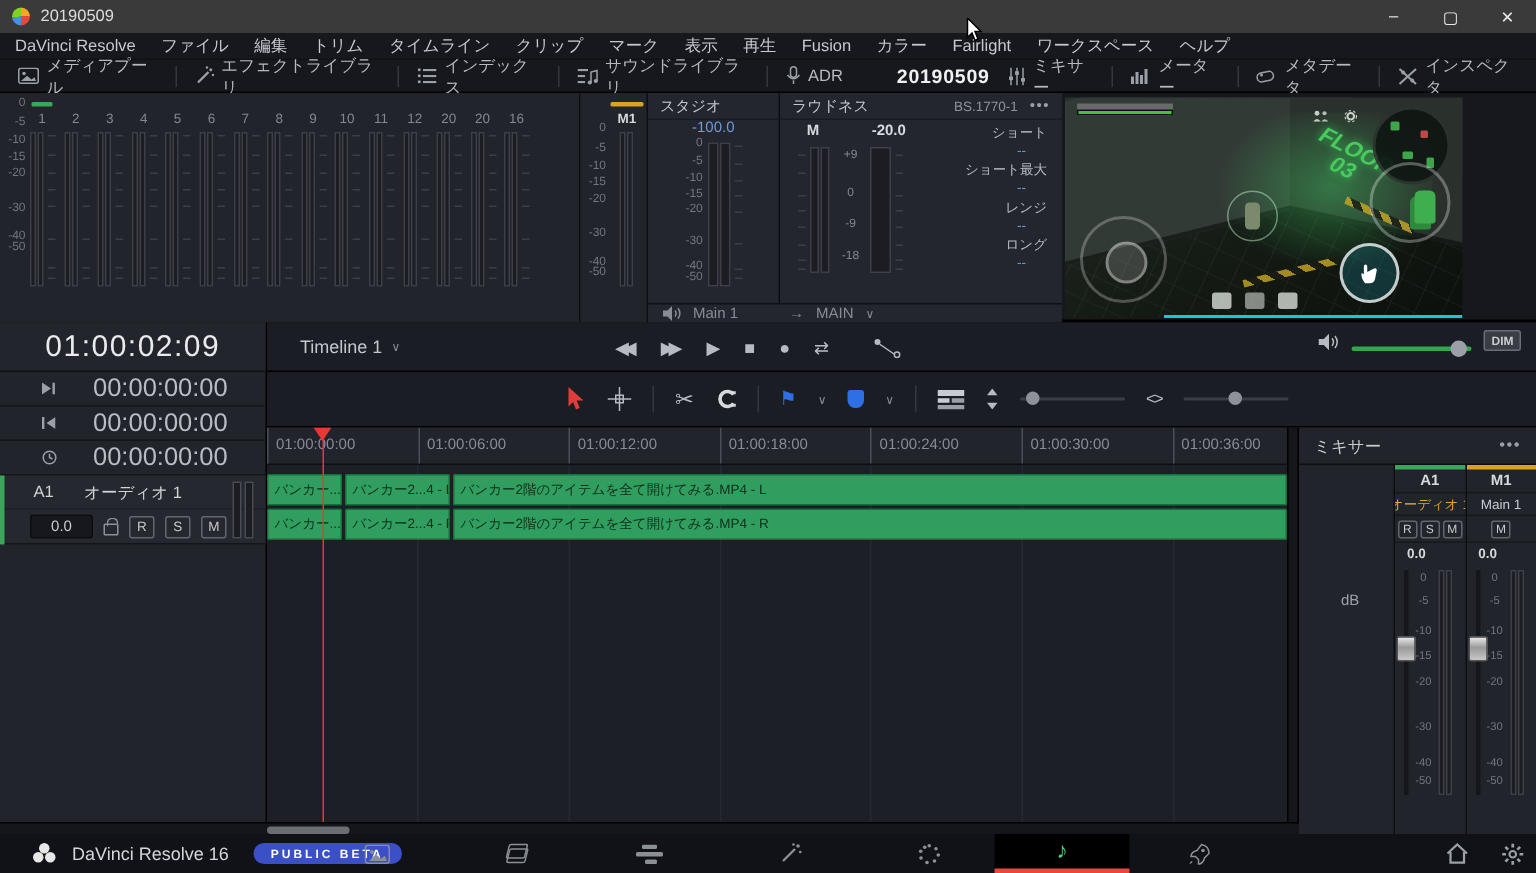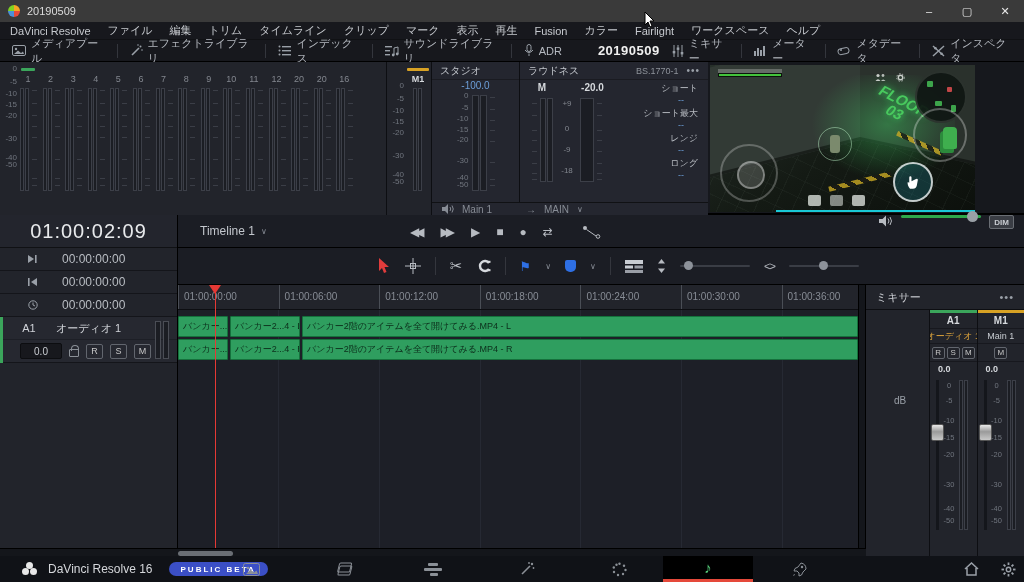--- a/index.html
+++ b/index.html
@@ -107,40 +107,40 @@
   .v-hazard{position:absolute;left:118px;bottom:28px;width:64px;height:5px;background:repeating-linear-gradient(45deg,#c8a823 0 5px,#1c1c14 5px 10px);transform:rotate(-14deg);opacity:.8;}
   .v-hazard2{position:absolute;right:30px;top:76px;width:50px;height:5px;background:repeating-linear-gradient(45deg,#c8a823 0 5px,#1c1c14 5px 10px);transform:rotate(24deg);opacity:.8;}
   .v-progress{position:absolute;left:25%;bottom:0;width:75%;height:2px;background:#19c8d6;}
   .viewer-expand{position:absolute;left:992px;top:192px;color:#9aa0a8;}
 
   
   .transport-band{position:absolute;left:178px;top:215px;width:846px;height:33px;background:#1b1d24;border-bottom:1px solid #000;}
   .timeline-sel{position:absolute;left:22px;top:9px;font-size:12px;color:#c3c7cd;display:flex;gap:6px;align-items:center;}
   .transport-ctrls{position:absolute;left:232px;top:0;height:33px;display:flex;align-items:center;gap:16px;color:#b7bbc1;font-size:12px;}
   .tc-double{letter-spacing:-4px;padding-right:4px;}
-  .vol-cluster{position:absolute;right:10px;top:0;height:19px;display:flex;align-items:flex-start;gap:8px;}
+  .vol-cluster{position:absolute;right:10px;top:0;height:19px;display:flex;align-items:flex-end;gap:8px;}
   .vol-track{position:relative;width:80px;height:3px;background:#2ea84a;border-radius:2px;}
   .vol-knob{position:absolute;right:3px;top:-4.5px;width:11px;height:11px;border-radius:50%;background:#9aa0a6;}
   .dim-btn{border:1px solid #6a6e74;background:#3a3d44;border-radius:2px;color:#c9ccd1;font-size:8px;font-weight:bold;padding:1.5px 4px;}
 
   
   .tools-band{position:absolute;left:178px;top:248px;width:846px;height:37px;background:#1b1d24;border-bottom:1px solid #000;display:flex;align-items:center;}
   .tools-inner{display:flex;align-items:center;gap:14px;margin-left:200px;color:#b7bbc1;}
   .tool-sep{width:1px;height:18px;background:#34363d;}
   .flag-blue{color:#2e6fe4;font-size:13px;}
   .shield-blue{width:11px;height:12px;background:#2e6fe4;border-radius:2px 2px 5px 5px;}
   .zoom-slider{position:relative;width:70px;height:2px;background:#3a3d45;border-radius:1px;}
   .zoom-knob{position:absolute;top:-4px;width:9px;height:9px;border-radius:50%;background:#8d929a;}
 
   
   .left-col{position:absolute;left:0;top:215px;width:178px;height:333px;background:#22242b;border-right:1px solid #000;}
   .big-tc{height:33px;border-bottom:1px solid #101114;display:flex;align-items:center;justify-content:center;font-size:20px;color:#e8eaec;letter-spacing:1px;background:#23252d;}
   .info-row{height:23px;border-bottom:1px solid #14151a;display:flex;align-items:center;padding-left:28px;gap:22px;}
   .info-icon{color:#9aa0a8;width:12px;display:flex;}
-  .info-val{font-size:12px;color:#b9bdc3;}
+  .info-val{font-size:17px;color:#b9bdc3;}
   .track-header{position:relative;height:46px;border-bottom:1px solid #14151a;background:#262830;}
   .track-color{position:absolute;left:0;top:0;width:3px;height:46px;background:#3ba55b;}
   .th-row1{display:flex;align-items:center;height:23px;border-bottom:1px solid #1d1f26;}
   .th-id{width:30px;text-align:center;font-size:11px;color:#d0d3d8;margin-left:14px;}
   .th-name{font-size:11px;color:#d0d3d8;margin-left:12px;}
   .th-row2{display:flex;align-items:center;height:22px;gap:7px;padding-left:20px;}
   .gain-box{width:42px;height:16px;background:#17181d;border:1px solid #0c0d10;border-radius:2px;color:#c9ccd1;font-size:10px;display:flex;align-items:center;justify-content:center;}
   .lock-icon{width:10px;height:8px;border:1px solid #8b9097;border-radius:1px;position:relative;margin-top:4px;}
   .lock-icon::before{content:"";position:absolute;left:1px;top:-5px;width:6px;height:5px;border:1px solid #8b9097;border-bottom:none;border-radius:4px 4px 0 0;}
   .sq-btn{width:17px;height:15px;border:1px solid #62666e;border-radius:2px;color:#c8c8c8;font-size:9px;display:flex;align-items:center;justify-content:center;}

